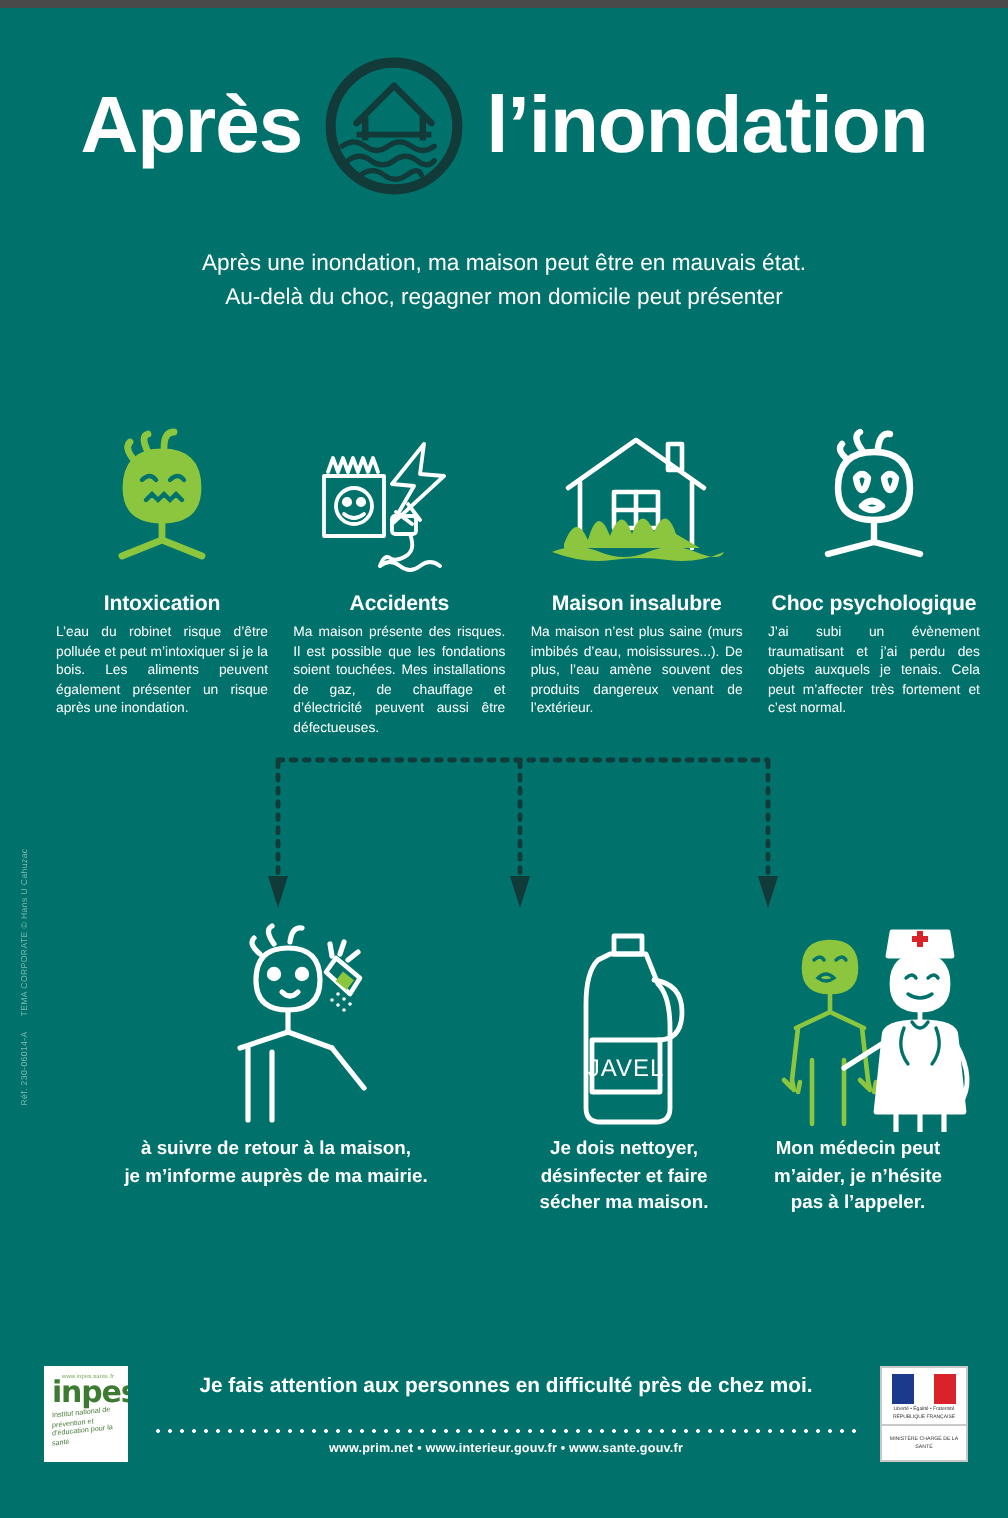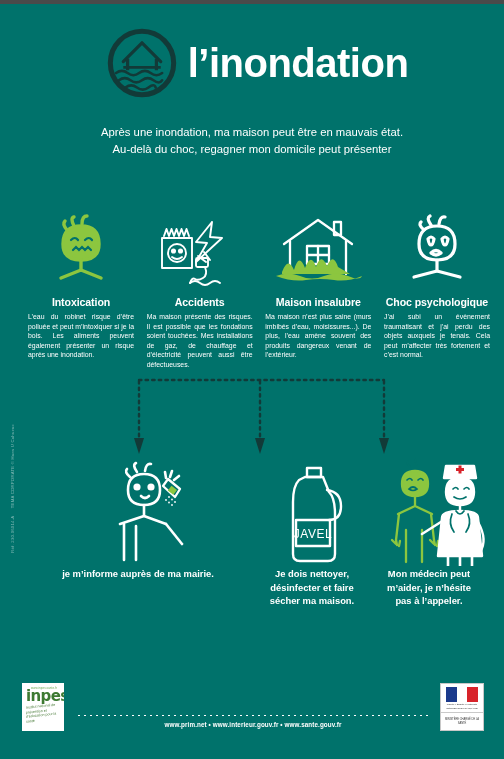--- a/index.html
+++ b/index.html
@@ -259,20 +259,21 @@
 <body>
 
 <div id="poster">
 
   <div class="side-credit">
     <span>Réf. 230-06014-A</span>
     <span>TEMA CORPORATE © Hans U Cahuzac</span>
   </div>
 
   <div class="header">
+    <div class="title-word">Après</div>
     <svg class="logo-mark" viewBox="0 0 100 100">
       <circle cx="50" cy="50" r="44" fill="none" stroke="#123a38" stroke-width="7"></circle>
       <path d="M50 22 L76 48 M50 22 L24 48" fill="none" stroke="#123a38" stroke-width="4.5" stroke-linecap="round"></path>
       <path d="M30 44 L30 60 M70 44 L70 60" fill="none" stroke="#123a38" stroke-width="4.5"></path>
       <path d="M24 56 L76 56" fill="none" stroke="#123a38" stroke-width="4"></path>
       <path d="M14 64 q8 -6 16 0 t16 0 t16 0 t16 0" fill="none" stroke="#123a38" stroke-width="3.6" stroke-linecap="round"></path>
       <path d="M18 74 q8 -6 16 0 t16 0 t16 0 t12 0" fill="none" stroke="#123a38" stroke-width="3.6" stroke-linecap="round"></path>
       <path d="M27 84 q8 -6 16 0 t16 0 t10 0" fill="none" stroke="#123a38" stroke-width="3.6" stroke-linecap="round"></path>
     </svg>
     <div class="title-word">l’inondation</div>
@@ -449,20 +450,21 @@
       </g>
       <g fill="#d8232a">
         <rect x="68" y="12" width="8" height="3"></rect>
         <rect x="70.5" y="9.5" width="3" height="8"></rect>
       </g>
     </svg>
   </div>
 
   <div class="captions">
     <div class="cap cap-1">
+      <div>à suivre de retour à la maison,</div>
       <div>je m’informe auprès de ma mairie.</div>
     </div>
     <div class="cap cap-2">
       <div>Je dois nettoyer,</div>
       <div>désinfecter et faire</div>
       <div>sécher ma maison.</div>
     </div>
     <div class="cap cap-3">
       <div>Mon médecin peut</div>
       <div>m’aider, je n’hésite</div>
@@ -471,20 +473,21 @@
   </div>
 
   <div class="footer">
 
     <div class="inpes-logo">
       <div class="inpes-url">www.inpes.sante.fr</div>
       <div class="inpes-word">inpes</div>
       <div class="inpes-sub">Institut national de prévention et d’éducation pour la santé</div>
     </div>
 
+    <div class="footer-slogan">Je fais attention aux personnes en difficulté près de chez moi.</div>
     <div class="dotline"></div>
     <div class="footer-urls">www.prim.net • www.interieur.gouv.fr • www.sante.gouv.fr</div>
 
     <div class="marianne">
       <div class="marianne-top">
         <div class="marianne-flag">
           <div class="mf mf-b"></div>
             <div class="mf mf-w"></div>
             <div class="mf mf-r"></div>
         </div>

